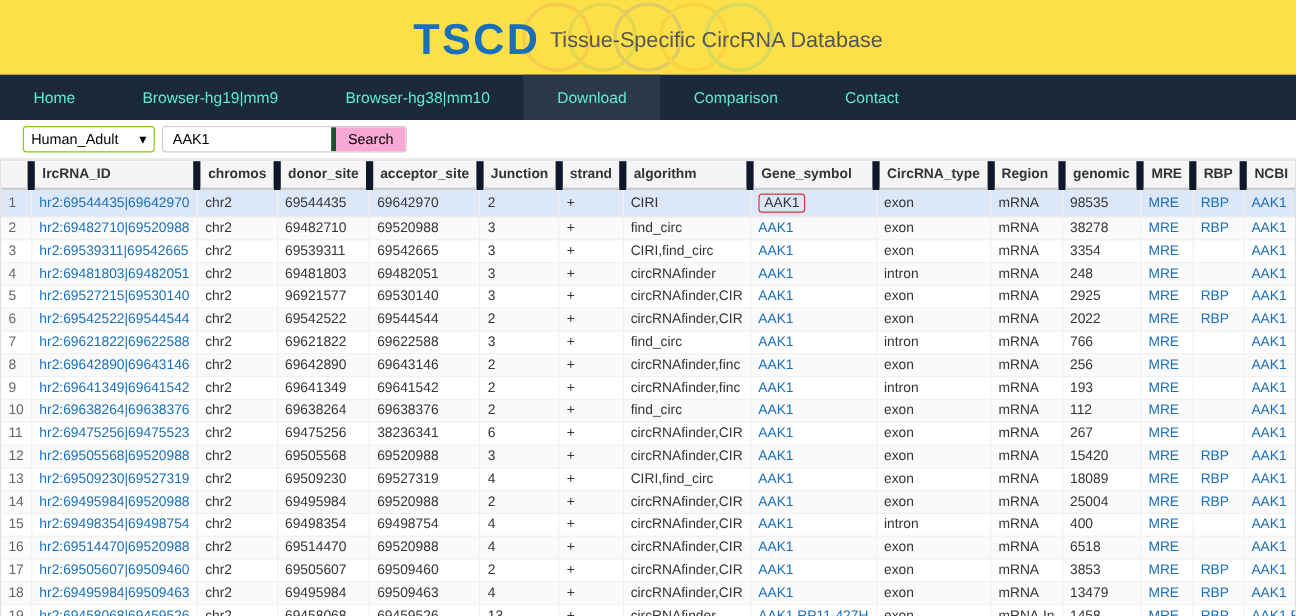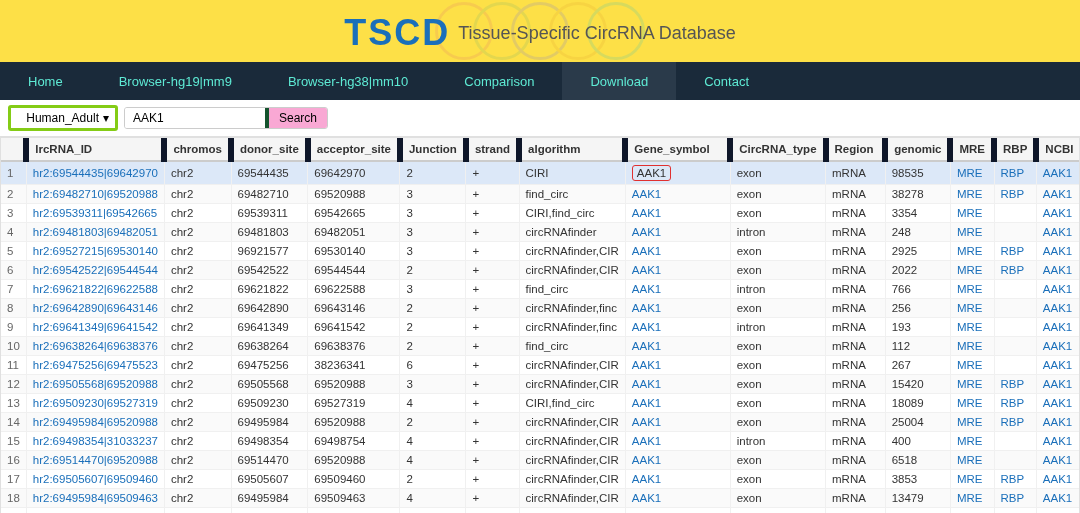--- a/index.html
+++ b/index.html
@@ -72,31 +72,32 @@
     
     .search-bar {
       display: flex;
       align-items: center;
       padding: 5px 8px;
       background: #fff;
       border-bottom: 1px solid #e0e0e0;
       gap: 6px;
     }
     .dropdown-select {
-      border: 3px solid #84cc16;
+      border: 1px solid #84cc16;
       border-radius: 3px;
       padding: 3px 6px;
       font-size: 12px;
       background: #fff;
       cursor: pointer;
       display: flex;
       align-items: center;
       gap: 4px;
       min-width: 110px;
-      justify-content: flex-end;
+      justify-content: space-between;
+      margin-left: 11px;
     }
     .search-input-wrapper {
       display: flex;
       align-items: center;
       border: 1px solid #ccc;
       border-radius: 3px;
       overflow: hidden;
     }
     .search-input {
       border: none;
@@ -181,22 +182,22 @@
   <div class="logo-text">
     <span class="logo-tscd">TSCD</span>
     <span class="logo-subtitle">Tissue-Specific CircRNA Database</span>
   </div>
 </div>
 
 <nav class="navbar">
   <div class="nav-item">Home</div>
   <div class="nav-item">Browser-hg19|mm9</div>
   <div class="nav-item">Browser-hg38|mm10</div>
+  <div class="nav-item active">Download</div>
   <div class="nav-item">Comparison</div>
-  <div class="nav-item active">Download</div>
   <div class="nav-item">Contact</div>
 </nav>
 
 <div class="search-bar">
   <div class="dropdown-select">
     <span>Human_Adult</span>
     <span>▾</span>
   </div>
   <div class="search-input-wrapper">
     <input type="text" class="search-input" value="AAK1" style="">
@@ -474,21 +475,21 @@
     <td>exon</td>
     <td>mRNA</td>
     <td>25004</td>
     <td><a class="link-blue badge-mre">MRE</a></td>
     <td><a class="link-blue badge-rbp">RBP</a></td>
     <td><a class="link-blue badge-ncbi">AAK1</a></td>
     <td><a class="link-blue badge-genecards">AAK1</a></td>
   </tr>
         <tr>
     <td class="row-num">15</td>
-    <td><a class="link-blue">hr2:69498354|31033237</a></td>
+    <td><a class="link-blue">hr2:69498354|69498754</a></td>
     <td>chr2</td>
     <td>69498354</td>
     <td>69498754</td>
     <td>4</td>
     <td>+</td>
     <td>circRNAfinder,CIR</td>
     <td><a class="link-blue">AAK1</a></td>
     <td>intron</td>
     <td>mRNA</td>
     <td>400</td>

